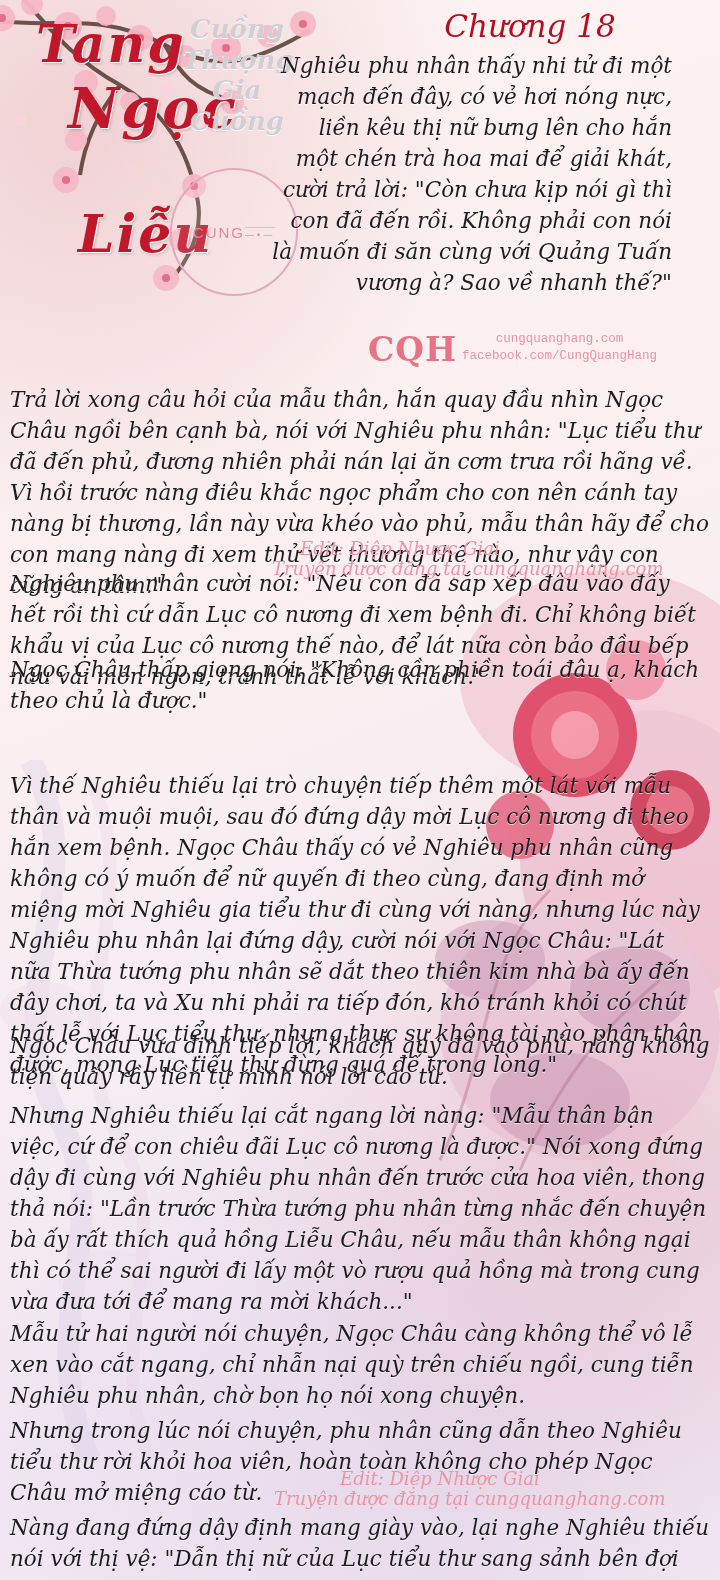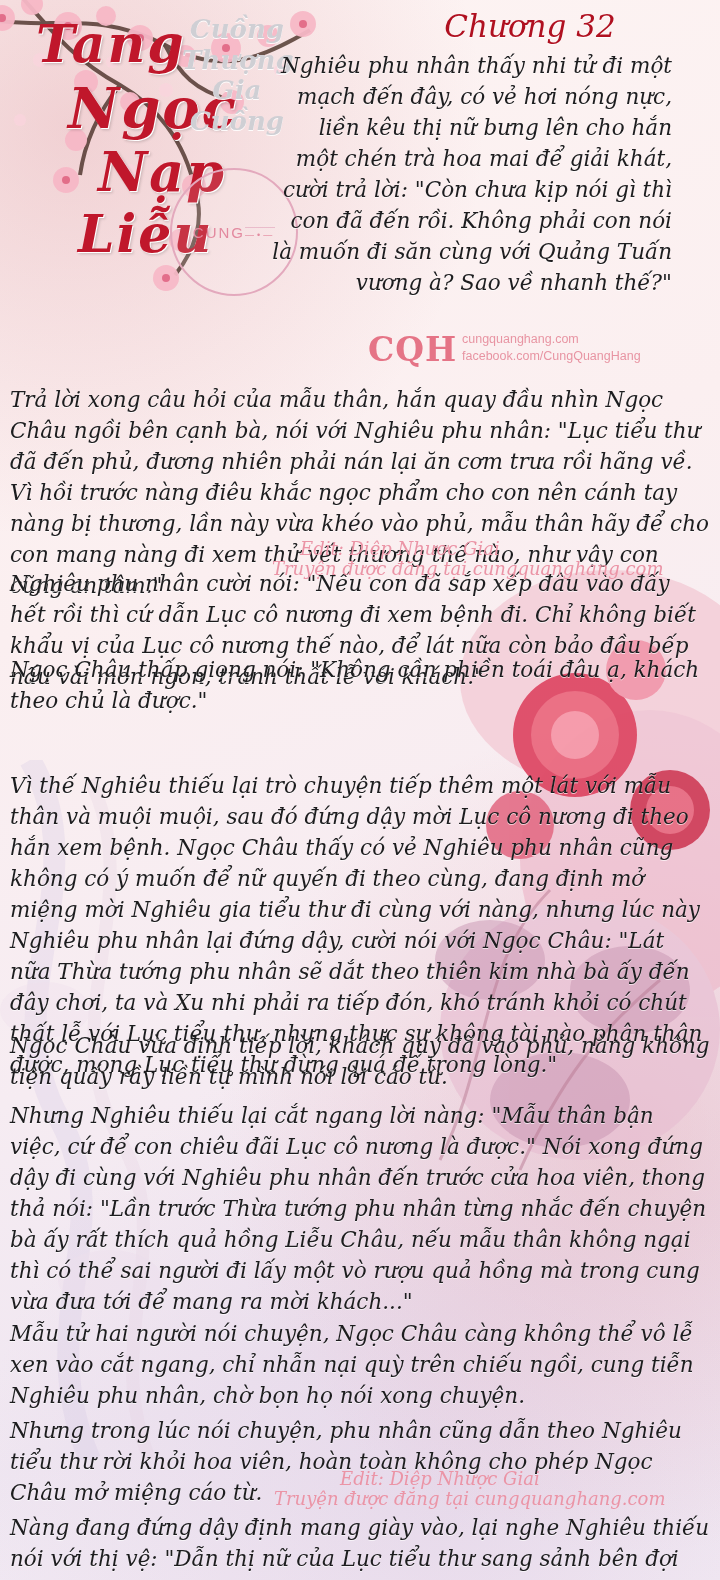--- a/index.html
+++ b/index.html
@@ -114,24 +114,25 @@
     font-weight: bold;
     font-size: 33px;
     letter-spacing: 1px;
     opacity: 0.92;
   }
   .cqh-links {
     position: absolute;
     left: 462px; top: 331px;
     z-index: 5;
     color: #e7909f;
-    font-family: Liberation Sans, sans-serif;
+    font-family: Liberation Mono, monospace;
     font-size: 12.5px;
     line-height: 1.35;
     opacity: 0.95;
+    text-align: center;
   }
 
   
   .chapter {
     position: absolute;
     left: 380px; top: 8px;
     width: 300px;
     text-align: center;
     font-family: "DejaVu Serif", serif;
     font-style: italic;
@@ -257,38 +258,37 @@
       <g fill="#e9d7e8" opacity="0.45">
         <ellipse cx="75" cy="250" rx="45" ry="28"></ellipse>
         <ellipse cx="140" cy="520" rx="52" ry="30"></ellipse>
       </g>
     </svg>
   </div>
 
   <div class="title-art">
     <div class="t-line t1">Tang</div>
     <div class="t-line t2">Ngọc</div>
-    <div class="t-line t3">Nạp</div>
     <div class="t-line t4">Liễu</div>
   </div>
 
   <div class="sub-title">Cuồng Thượng Gia Cuồng</div>
 
   <div class="stamp">
     <div class="s1">CUNG</div>
     <div class="s3">—•—</div>
   </div>
 
   <div class="cqh-wm">CQH</div>
   <div class="cqh-links">
     <div>cungquanghang.com</div>
     <div>facebook.com/CungQuangHang</div>
   </div>
 
-  <div class="chapter">Chương 32</div>
+  <div class="chapter">Chương 18</div>
 
   <div class="text-layer">
     <div class="para center" style="left:272px; top:50px; width:400px;">Nghiêu phu nhân thấy nhi tử đi một mạch đến đây, có vẻ hơi nóng nực, liền kêu thị nữ bưng lên cho hắn một chén trà hoa mai để giải khát, cười trả lời: "Còn chưa kịp nói gì thì con đã đến rồi. Không phải con nói là muốn đi săn cùng với Quảng Tuấn vương à? Sao về nhanh thế?"</div>
 
 
     <div class="para" style="left:10px; top:384px; width:700px;">Trả lời xong câu hỏi của mẫu thân, hắn quay đầu nhìn Ngọc Châu ngồi bên cạnh bà, nói với Nghiêu phu nhân: "Lục tiểu thư đã đến phủ, đương nhiên phải nán lại ăn cơm trưa rồi hãng về. Vì hồi trước nàng điêu khắc ngọc phẩm cho con nên cánh tay nàng bị thương, lần này vừa khéo vào phủ, mẫu thân hãy để cho con mang nàng đi xem thử vết thương thế nào, như vậy con cũng an tâm."</div>
 
     <div class="para" style="left:10px; top:568px; width:700px;">Nghiêu phu nhân cười nói: "Nếu con đã sắp xếp đâu vào đấy hết rồi thì cứ dẫn Lục cô nương đi xem bệnh đi. Chỉ không biết khẩu vị của Lục cô nương thế nào, để lát nữa còn bảo đầu bếp nấu vài món ngon, tránh thất lễ với khách."</div>
 
     <div class="para" style="left:10px; top:654px; width:700px;">Ngọc Châu thấp giọng nói: "Không cần phiền toái đâu ạ, khách theo chủ là được."</div>

